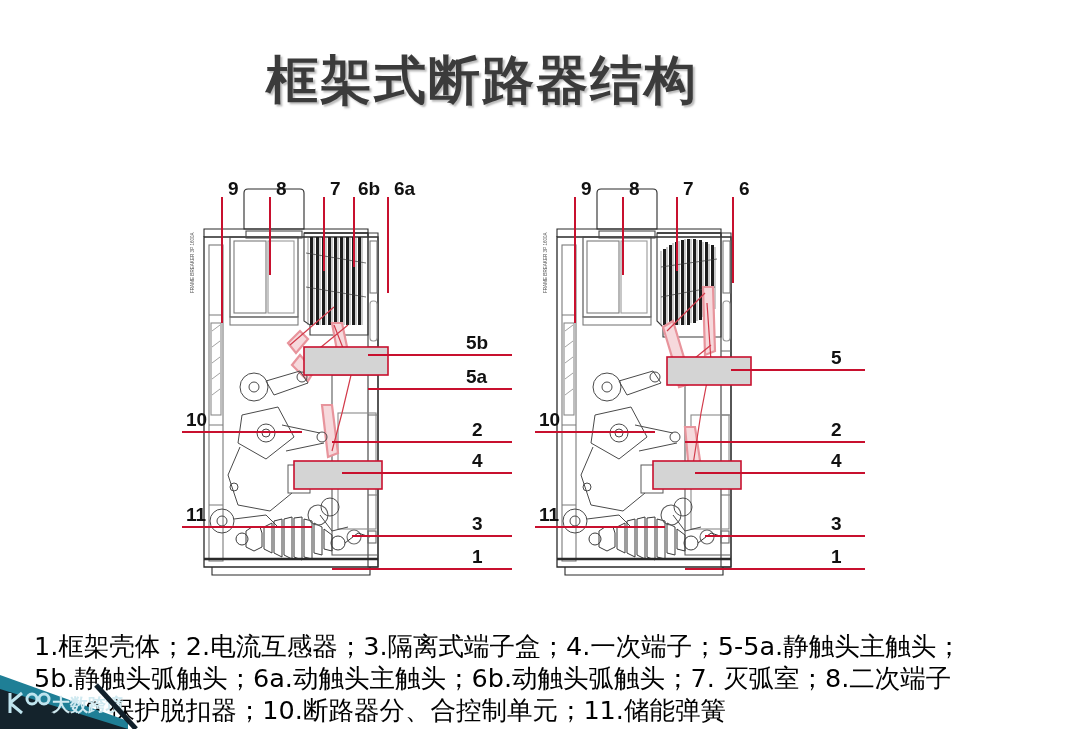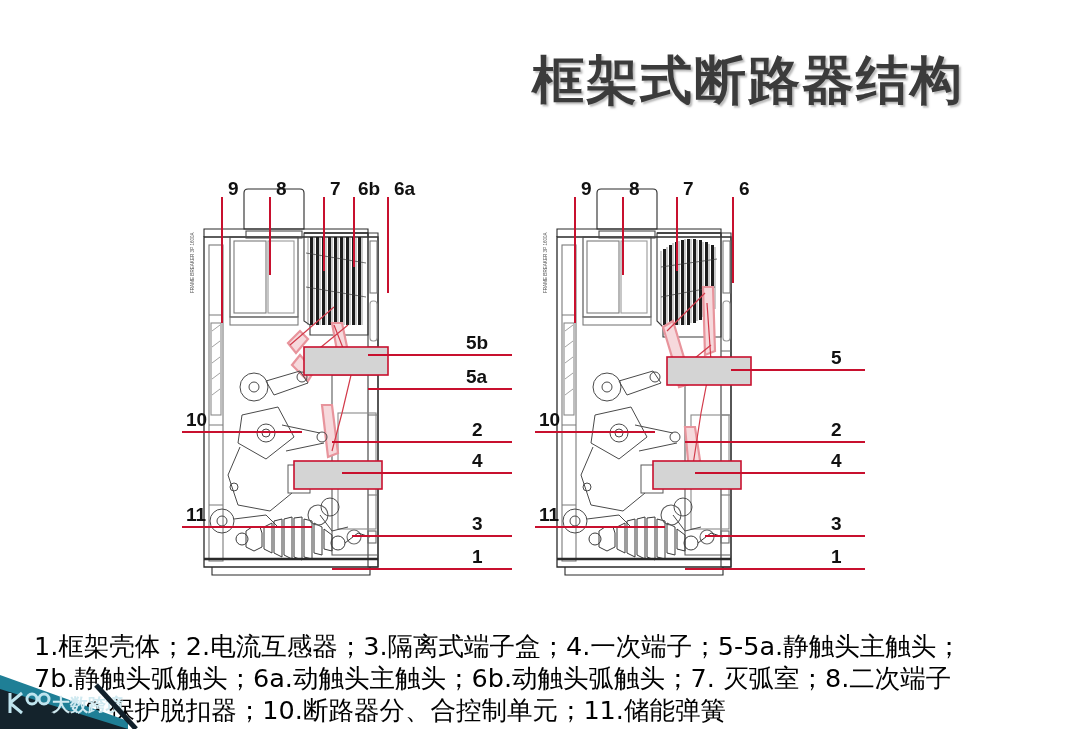--- a/index.html
+++ b/index.html
@@ -13,21 +13,21 @@
   #page {
     position: relative;
     width: 1080px; height: 729px;
     background: #ffffff;
   }
 
   
   #title {
     position: absolute;
     top: 46px; left: 0; width: 964px;
-    text-align: right;
+    text-align: center;
     font-size: 52px;
     font-weight: bold;
     letter-spacing: 2px;
     color: #3b3b3b;
     text-shadow: 2px 2px 2px rgba(130,130,130,0.55);
     font-family: "DejaVu Sans", "Liberation Sans", sans-serif;
     white-space: nowrap;
   }
 
   
@@ -364,21 +364,21 @@
 
           <text x="4" y="251">10</text>
           <text x="4" y="346">11</text>
         </g>
       </svg>
     </div>
   </div>
 
   <div id="caption">
     <div class="caption-line">1.框架壳体；2.电流互感器；3.隔离式端子盒；4.一次端子；5-5a.静触头主触头；</div>
-    <div class="caption-line">7b.静触头弧触头；6a.动触头主触头；6b.动触头弧触头；7. 灭弧室；8.二次端子</div>
+    <div class="caption-line">5b.静触头弧触头；6a.动触头主触头；6b.动触头弧触头；7. 灭弧室；8.二次端子</div>
     <div class="caption-line">盒；9.保护脱扣器；10.断路器分、合控制单元；11.储能弹簧</div>
   </div>
 
   <div id="watermark">
     <svg width="176" height="74" viewBox="0 0 176 74" xmlns="http://www.w3.org/2000/svg">
       <path d="M0 20 L128 66 L128 74 L0 74 Z" fill="#1f7f96"></path>
       <path d="M0 34 L128 74 L0 74 Z" fill="#14232c"></path>
       <g fill="none" stroke="#bfe4ee" stroke-width="3">
         <path d="M10 38 L10 58 M10 48 L22 38 M10 48 L22 58"></path>
         <circle cx="32" cy="44" r="5"></circle>

